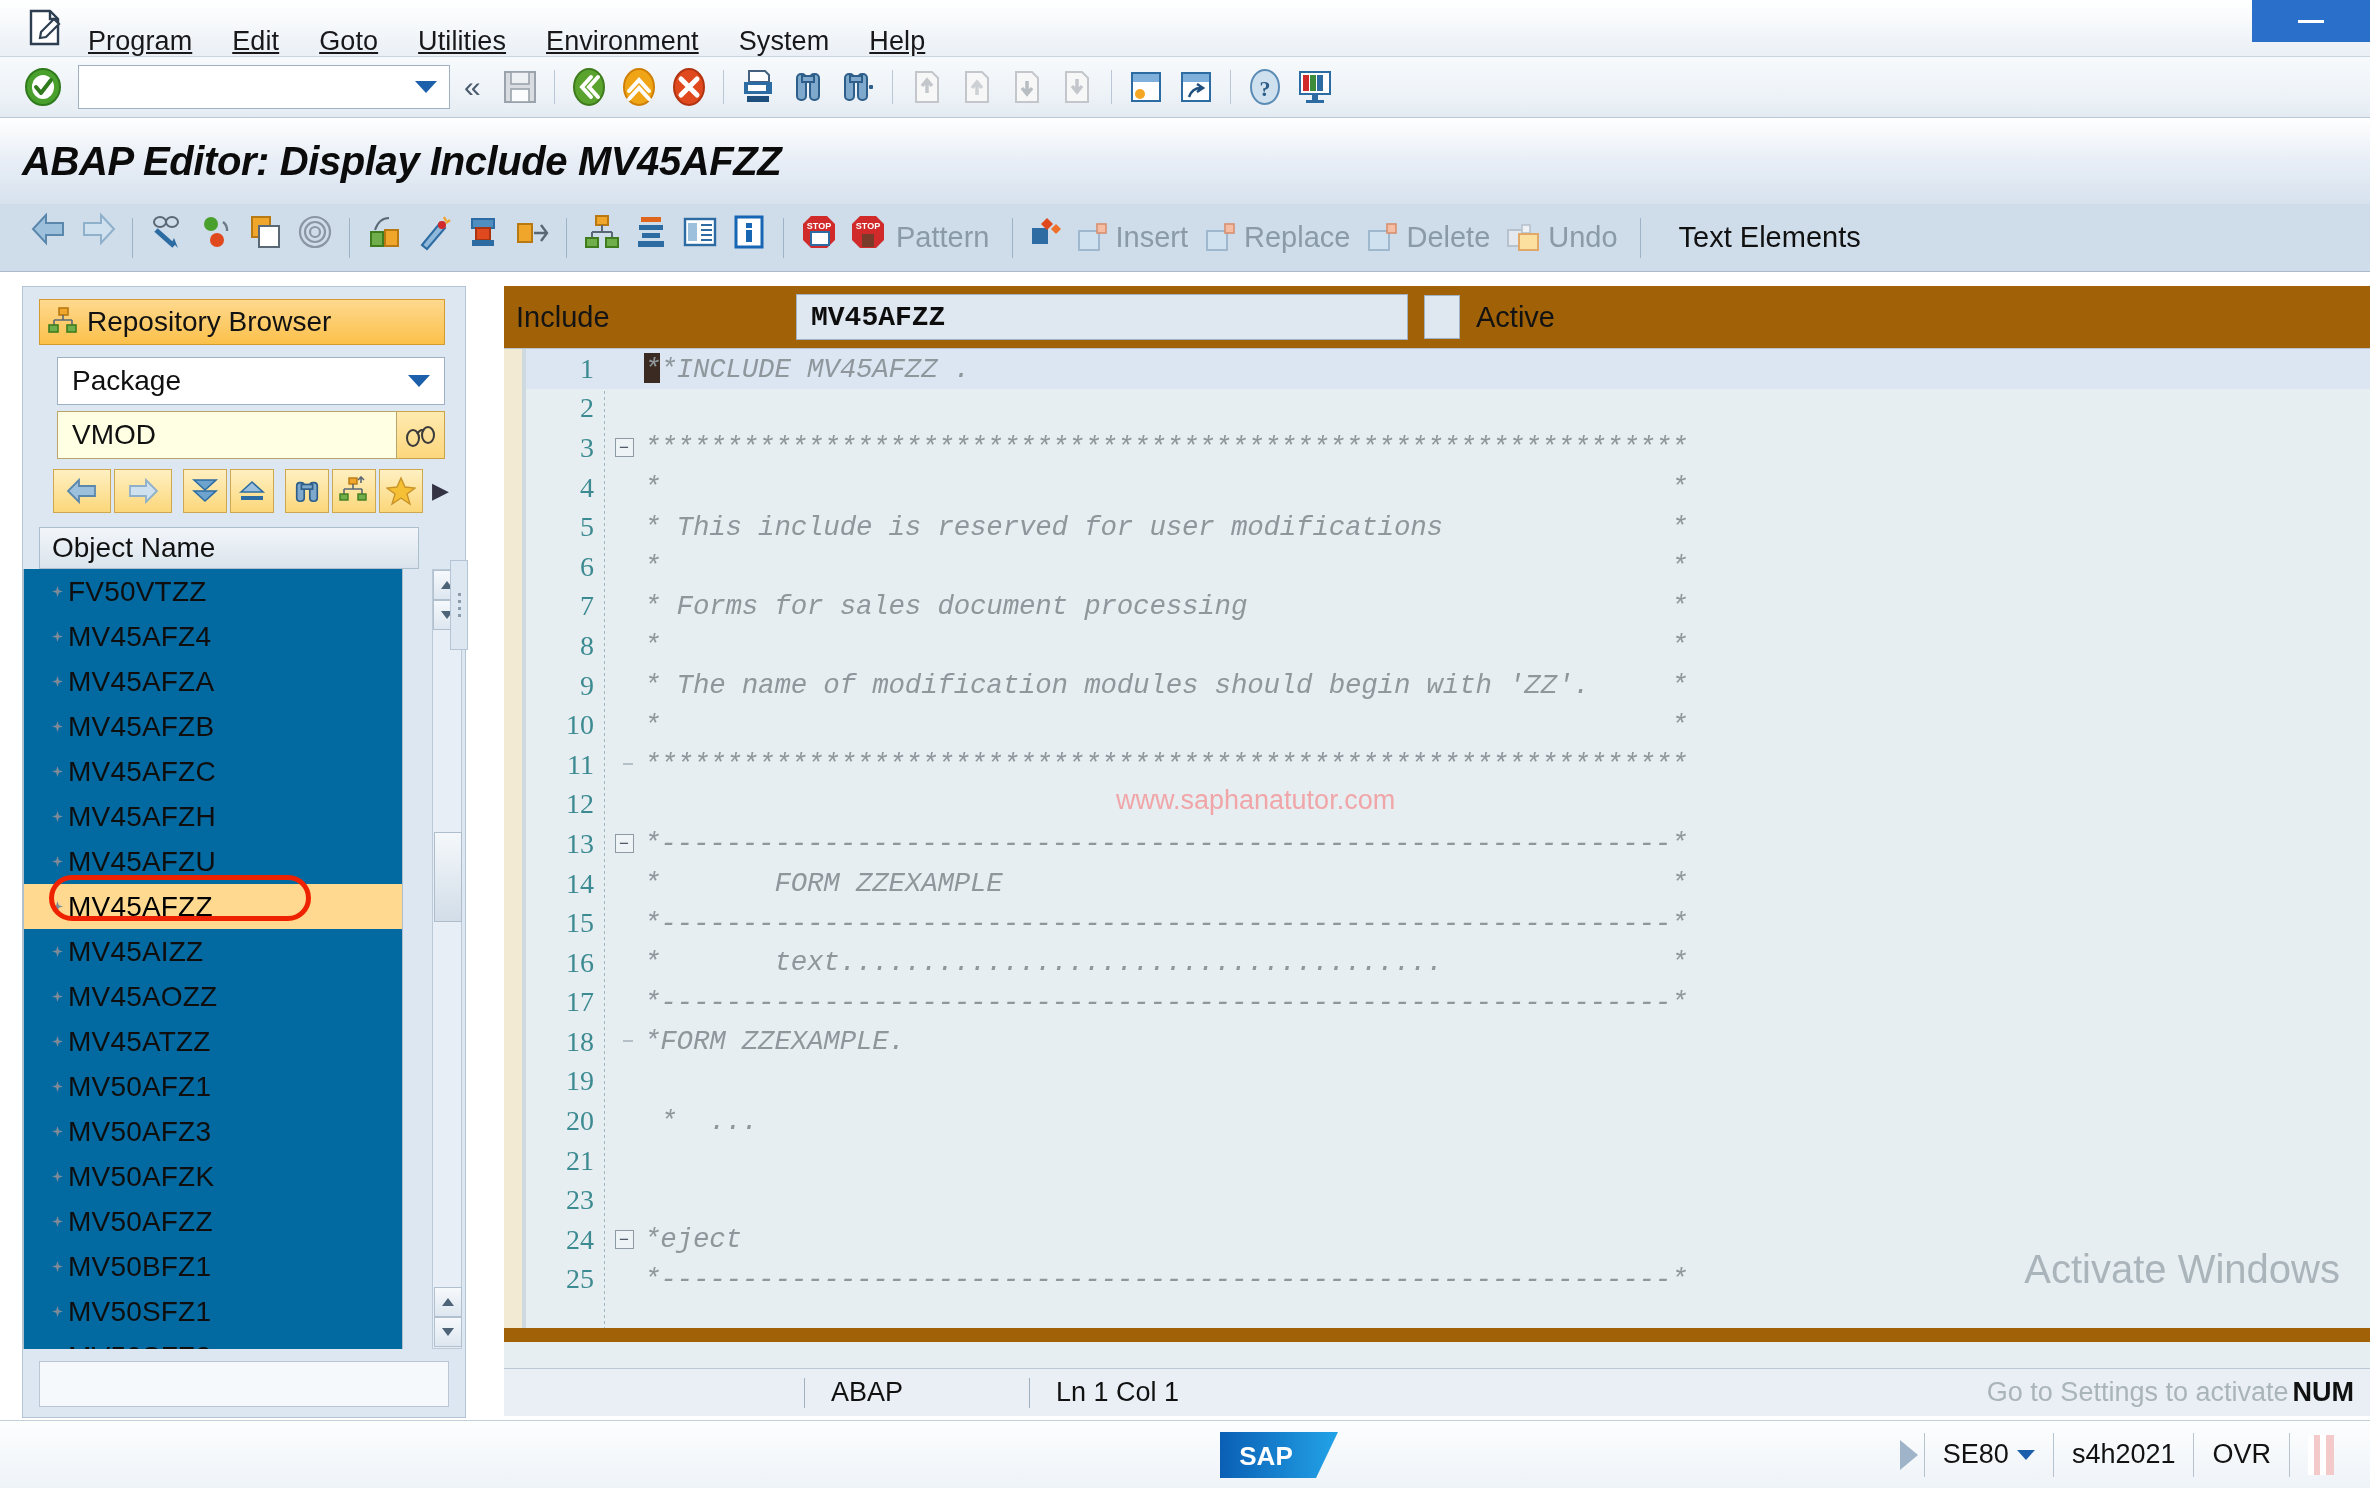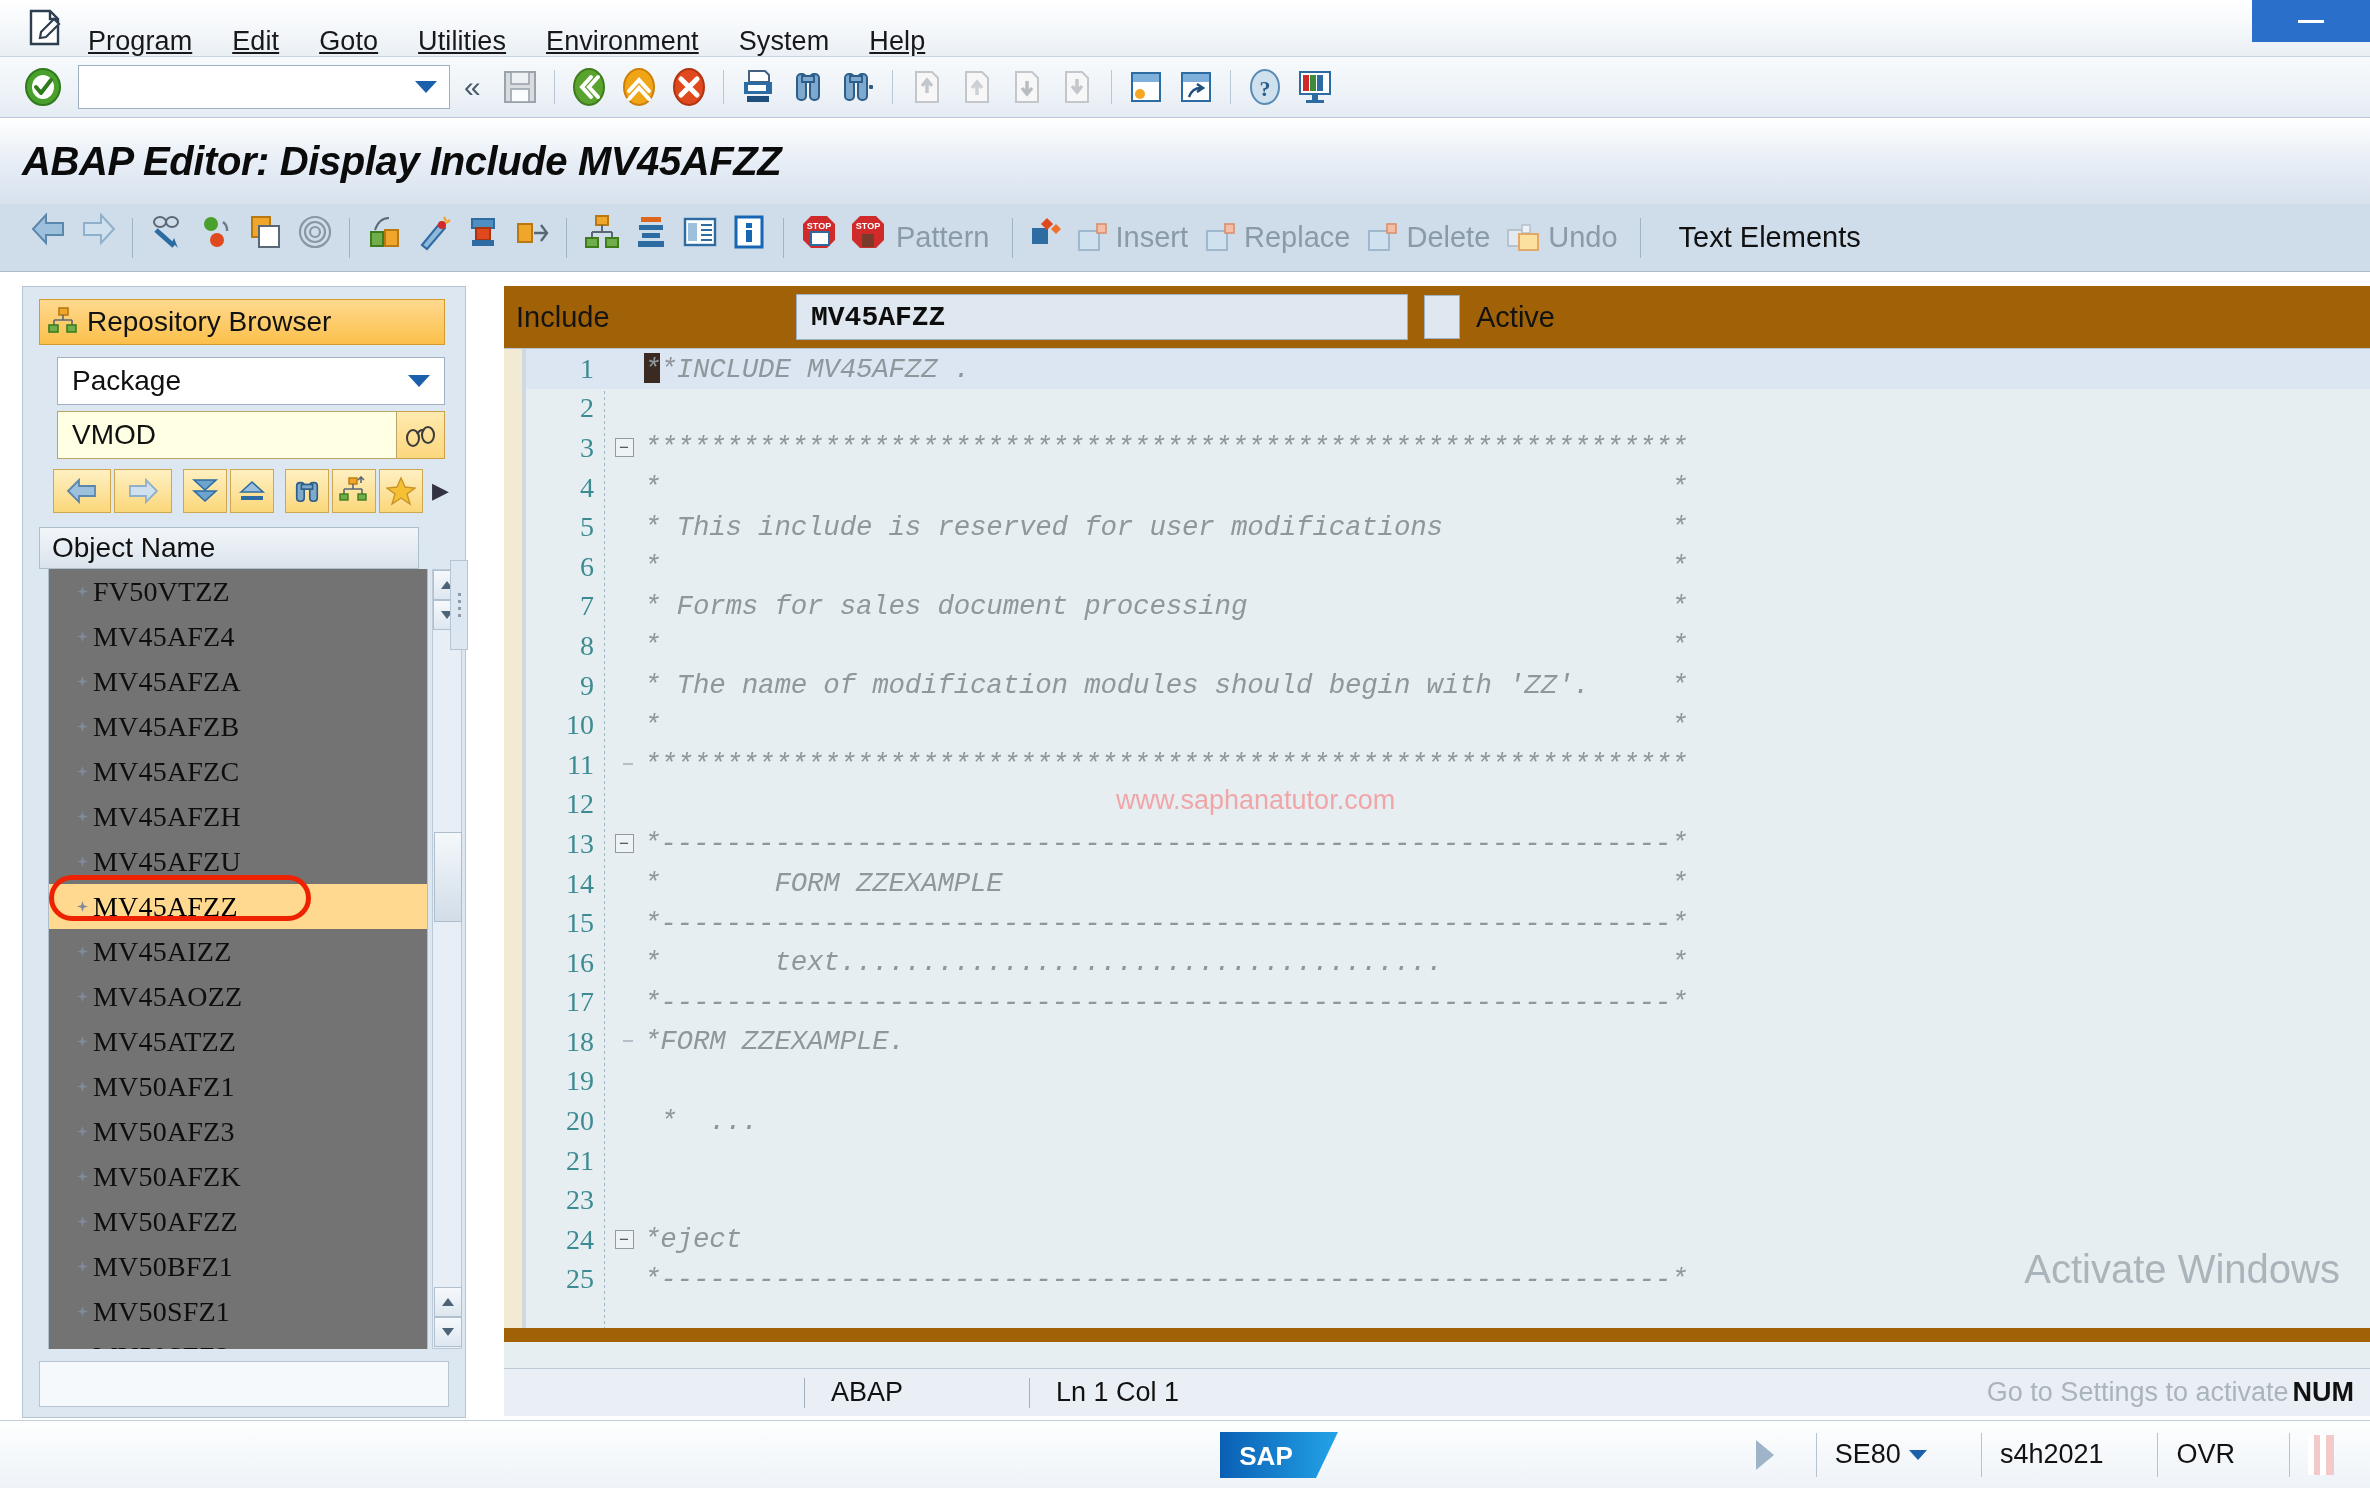--- a/index.html
+++ b/index.html
@@ -121,24 +121,23 @@
   .nav-b.w1 { width:44px; } .nav-b.w2 { width:58px; }
   .nav-arrow-more { font-size:22px; color:#334; margin-left:6px; }
 
   .objhead {
     position:absolute; left:16px; top:240px; width:380px; height:42px;
     background: linear-gradient(to bottom,#f2f6fa,#dae3ec);
     border:1px solid #adbecd;
     font-size:28px; color:#111; display:flex; align-items:center; padding-left:12px;
   }
   .objlist {
-    position:absolute; left:25px; top:282px; width:380px; height:780px;
-    background:#737373; border-left:1px solid #adbecd; border-right:1px solid #adbecd;
+    position:absolute; left:0; top:282px; width:380px; height:780px;
+    background:#0369a1; border-left:1px solid #adbecd; border-right:1px solid #adbecd;
     overflow:hidden;
-    font-family:Liberation Serif, serif;
   }
   .obj-item { height:45px; display:flex; align-items:center; padding-left:44px; position:relative; }
   .obj-item .bullet {
     position:absolute; left:28px; width:11px; height:11px; background:#7f8b98;
     clip-path: polygon(50% 0,62% 38%,100% 50%,62% 62%,50% 100%,38% 62%,0 50%,38% 38%);
   }
   .obj-item .nm { font-size:28px; color:#0e0e0e; letter-spacing:.2px; }
   .obj-item.sel { background:#ffd98f; }
   .obj-item.sel .nm { color:#000; }
   .ellipse-annot {
@@ -244,21 +243,21 @@
   
   .sapbar {
     position:absolute; left:0; top:1420px; width:2370px; height:68px;
     background: linear-gradient(to bottom,#fdfefe,#eef3f8);
     border-top:1px solid #c3cfdb;
     display:flex; align-items:center;
   }
   .sap-logo {
     margin-left: 1220px; width: 120px; height: 46px; position:relative;
   }
-  .sb-right { margin-left:auto; display:flex; align-items:center; padding-right: 18px; gap: 36px; }
+  .sb-right { margin-left:auto; display:flex; align-items:center; padding-right: 18px; }
   .sb-cell {
     font-size:27px; color:#121212; padding:0 18px; border-left:1px solid #b6c3d0;
     height:44px; display:flex; align-items:center; gap:8px; white-space:nowrap;
   }
   .sb-tri { width:0;height:0;border-left:9px solid transparent;border-right:9px solid transparent;border-top:10px solid #1c5fab; }
   .sb-play { width:0;height:0;border-top:15px solid transparent;border-bottom:15px solid transparent;border-left:18px solid #9fb4c8; margin-right:6px;}
   .sb-strip { width:26px; height:40px; background:
       linear-gradient(to right,#fff 0 6px,#f3c9c9 6px 12px,#fff 12px 18px,#f3c9c9 18px 26px); }
 </style>
 </head>

